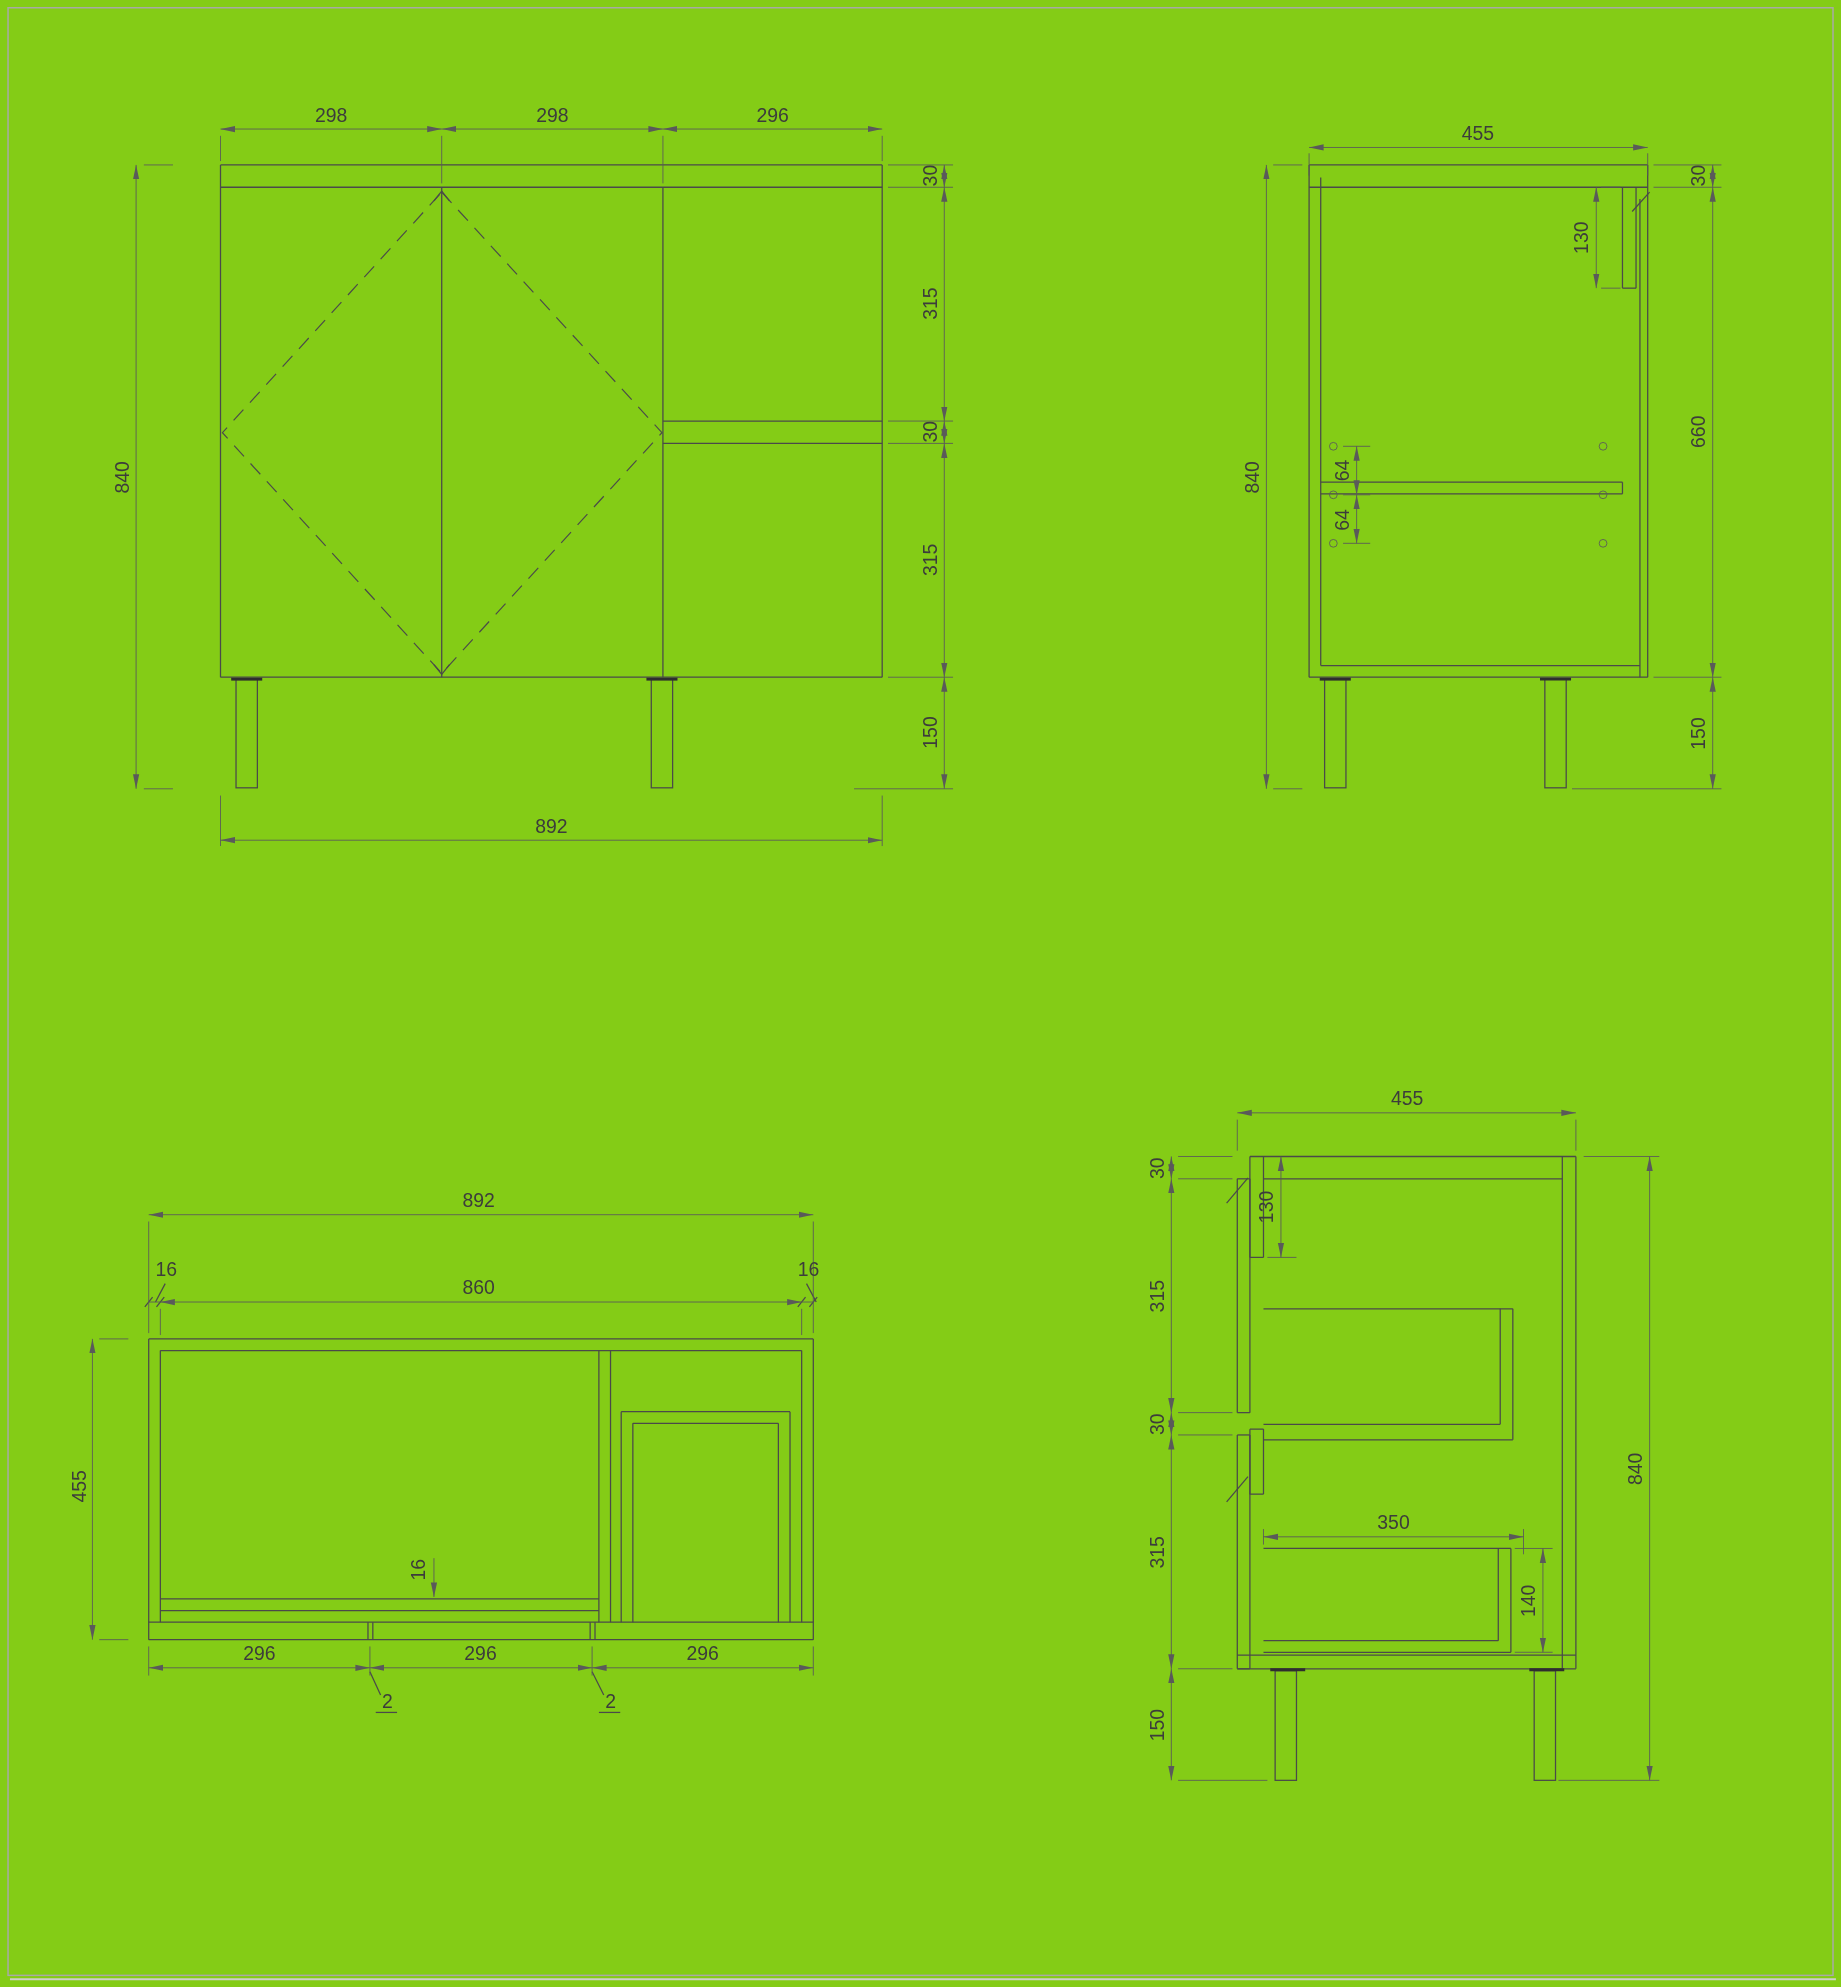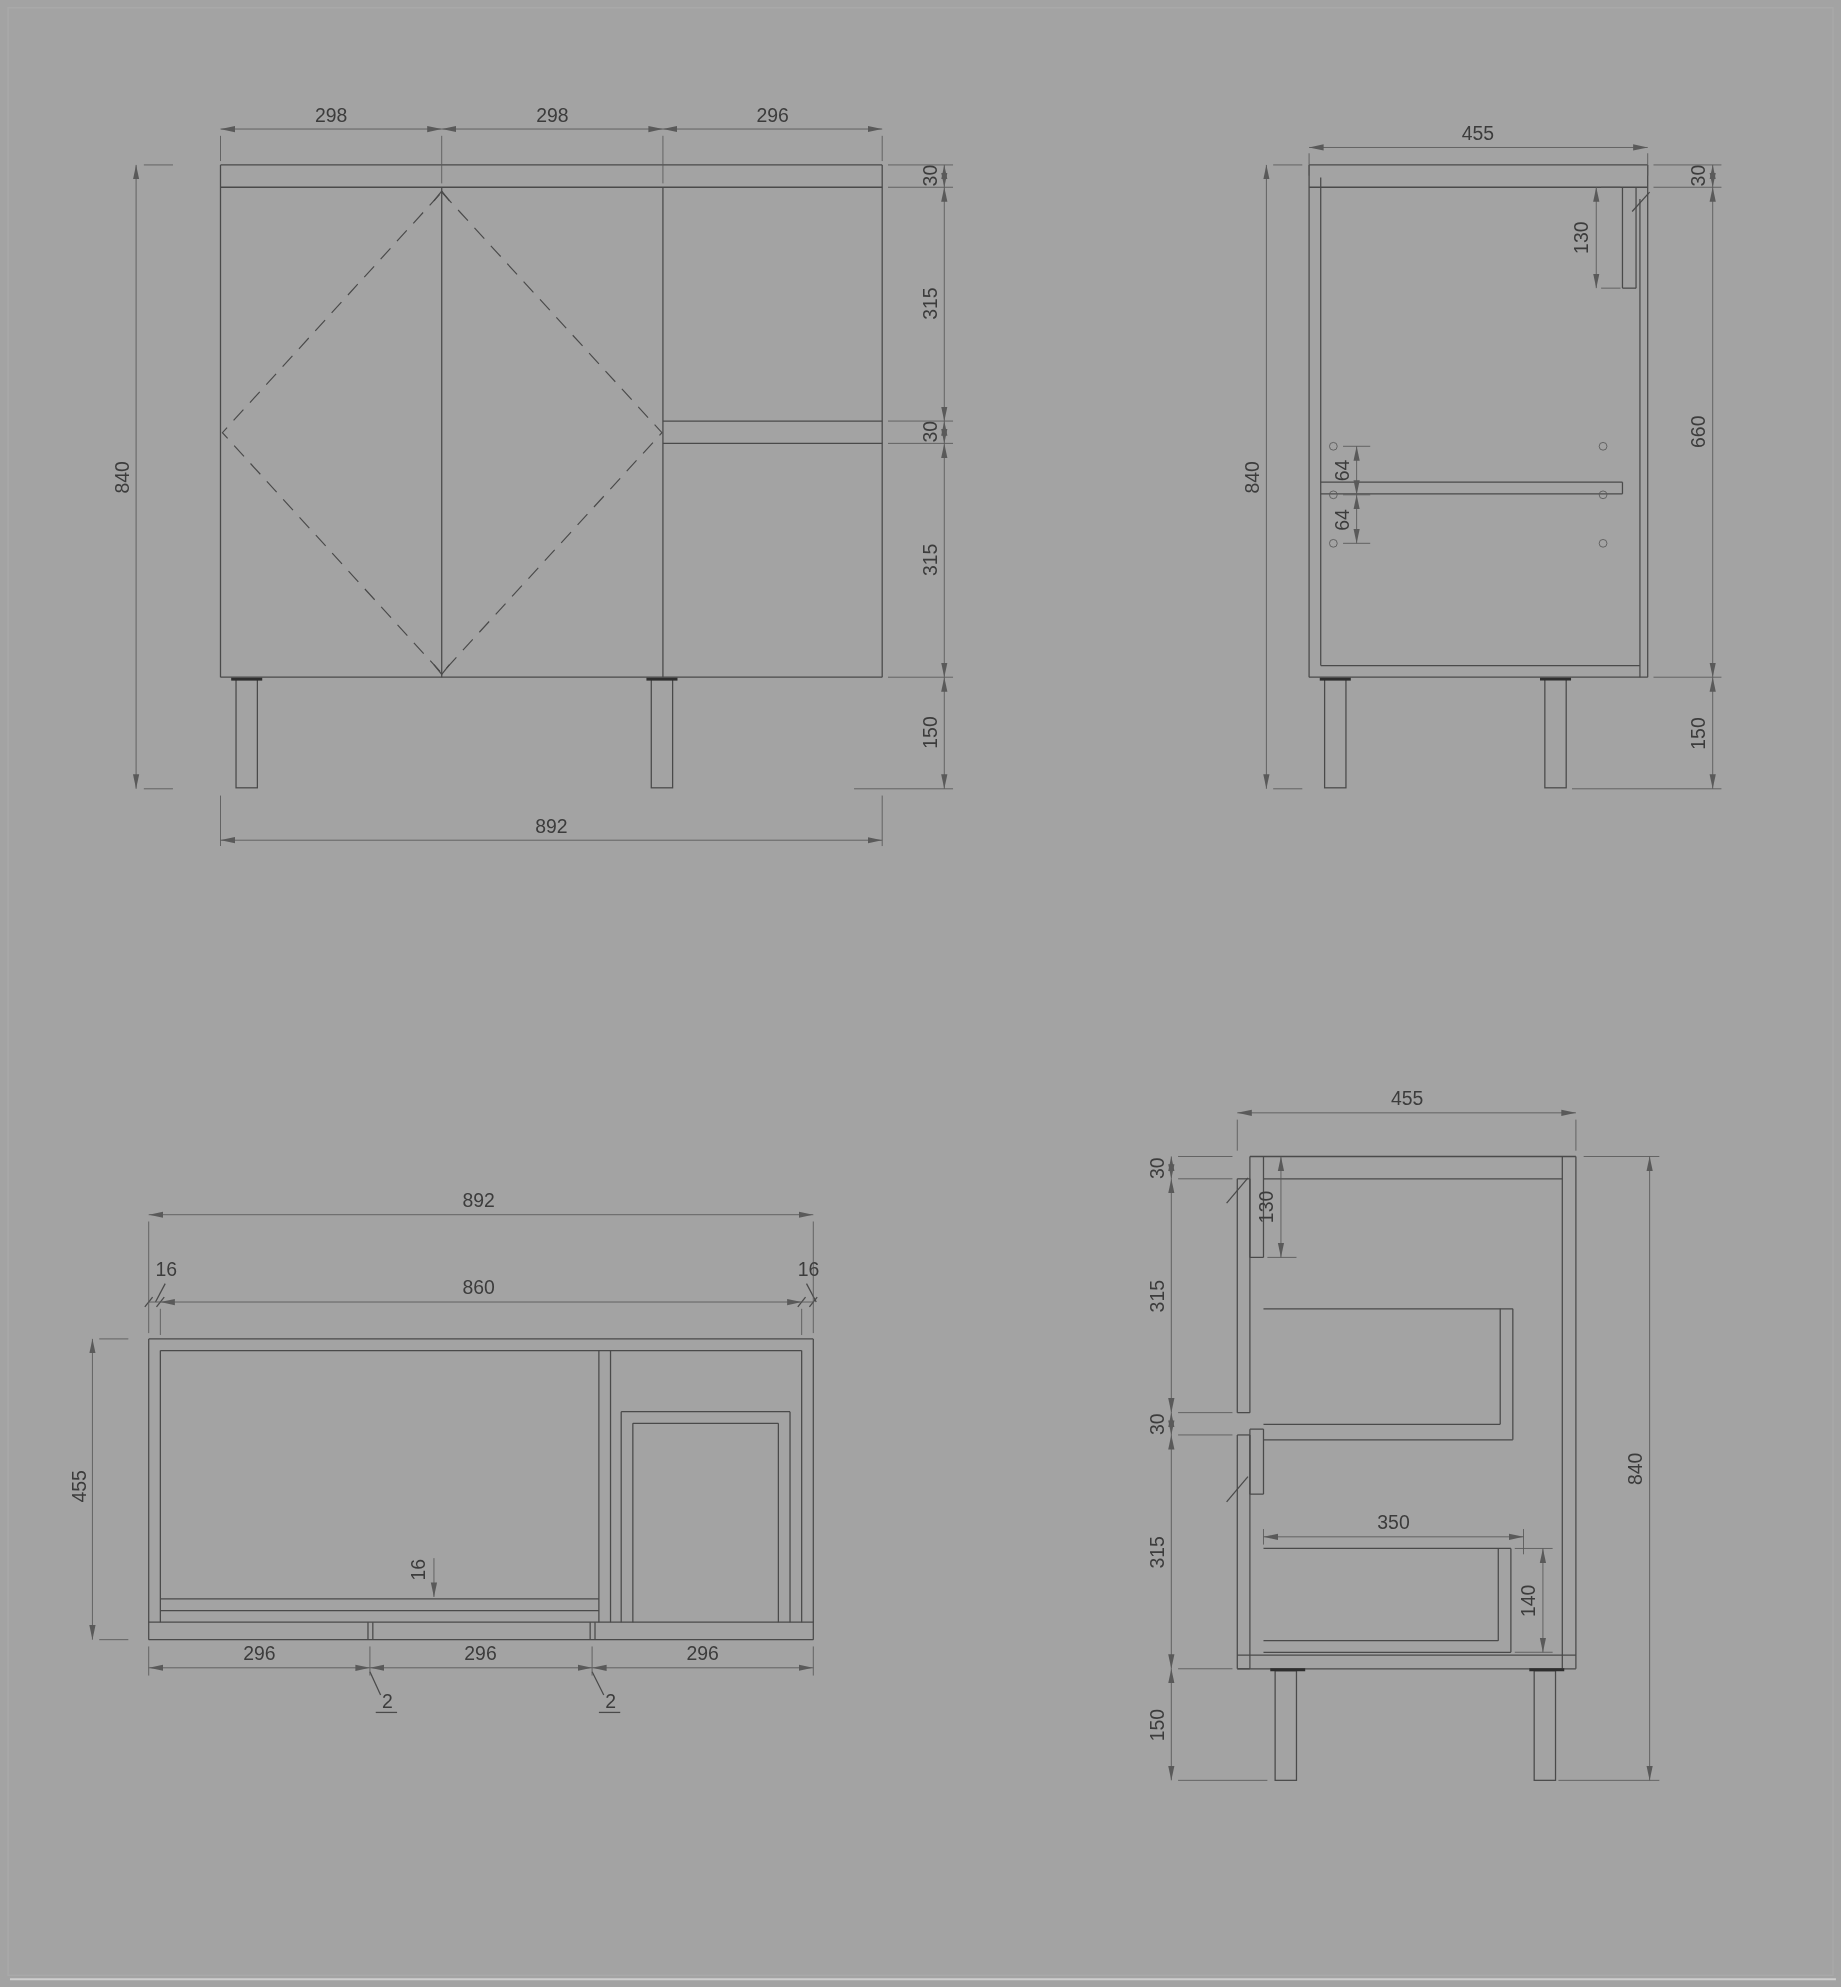--- a/index.html
+++ b/index.html
@@ -1,16 +1,16 @@
 <!DOCTYPE html>
 <html><head>
 <meta charset="utf-8">
 <style>
   html,body{margin:0;padding:0;background:#e9e9e7;}
-  .sheet{position:relative;width:1842px;height:1987px;background:#a3a3a3;overflow:hidden;
+  .sheet{position:relative;width:1842px;height:1987px;background:#84cc16;overflow:hidden;
          font-family:"Liberation Sans", sans-serif;}
   svg{position:absolute;left:0;top:0;}
   .o{stroke:#4a4a4a;stroke-width:1.3;fill:none;}
   .e{stroke:#5a5a5a;stroke-width:0.9;fill:none;}
   .d{stroke:#5a5a5a;stroke-width:0.9;fill:none;}
   .th{stroke:#2e2e2e;stroke-width:3;fill:none;}
   .dash{stroke:#4a4a4a;stroke-width:1.2;fill:none;stroke-dasharray:15 10;}
   .lbl{font-family:"Liberation Sans", sans-serif;font-size:20px;fill:#3c3c3c;text-anchor:middle;}
   .border{stroke:#a9a9a9;stroke-width:1.5;fill:none;}
   .shadow{stroke:#cfcfcf;stroke-width:2;fill:none;}

